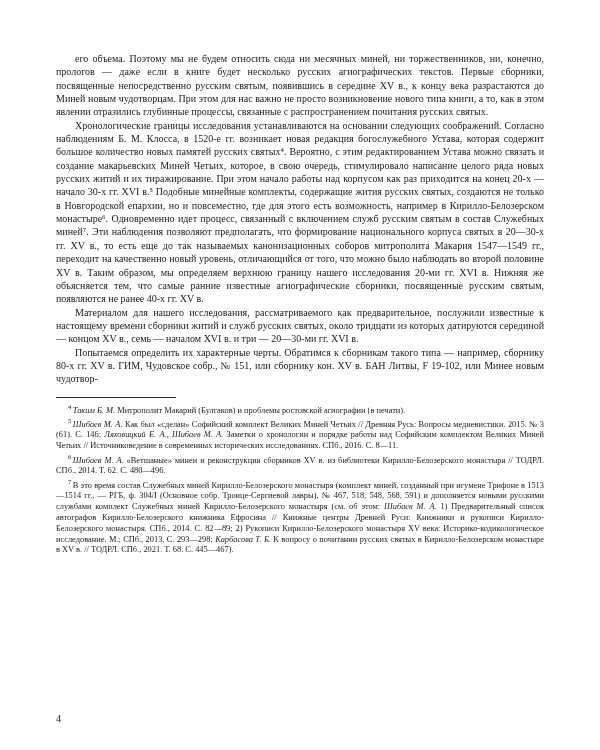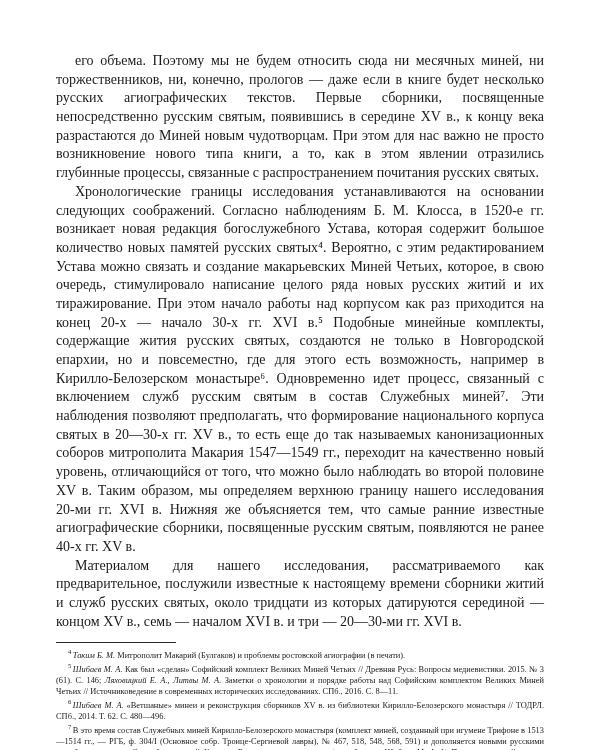--- a/index.html
+++ b/index.html
@@ -18,21 +18,21 @@
   .page {
     box-sizing: border-box;
     width: 600px;
     height: 750px;
     padding: 52px 56px 26px 56px;
     position: relative;
     display: flex;
     flex-direction: column;
   }
   .body-text {
-    font-size: 14px;
+    font-size: 10px;
     line-height: 1.335;
     text-align: justify;
     text-justify: inter-word;
     hyphens: manual;
   }
   .body-text p {
     margin: 0;
     text-indent: 19px;
   }
   .footnote-sep {
@@ -69,30 +69,31 @@
 </style>
 </head>
 <body>
 
 <div class="page">
 
   <div class="body-text">
     <p>его объема. Поэтому мы не будем относить сюда ни месячных миней, ни торжественников, ни, конечно, прологов — даже если в книге будет несколько русских агиографических текстов. Первые сборники, посвященные непосредственно русским святым, появившись в середине XV в., к концу века разрастаются до Миней новым чудотворцам. При этом для нас важно не просто возникновение нового типа книги, а то, как в этом явлении отразились глубинные процессы, связанные с распространением почитания русских святых.</p>
     <p>Хронологические границы исследования устанавливаются на основании следующих соображений. Согласно наблюдениям Б. М. Клосса, в 1520-е гг. возникает новая редакция богослужебного Устава, которая содержит большое количество новых памятей русских святых⁴. Вероятно, с этим редактированием Устава можно связать и создание макарьевских Миней Четьих, которое, в свою очередь, стимулировало написание целого ряда новых русских житий и их тиражирование. При этом начало работы над корпусом как раз приходится на конец 20-х — начало 30-х гг. XVI в.⁵ Подобные минейные комплекты, содержащие жития русских святых, создаются не только в Новгородской епархии, но и повсеместно, где для этого есть возможность, например в Кирилло-Белозерском монастыре⁶. Одновременно идет процесс, связанный с включением служб русским святым в состав Служебных миней⁷. Эти наблюдения позволяют предполагать, что формирование национального корпуса святых в 20—30-х гг. XV в., то есть еще до так называемых канонизационных соборов митрополита Макария 1547—1549 гг., переходит на качественно новый уровень, отличающийся от того, что можно было наблюдать во второй половине XV в. Таким образом, мы определяем верхнюю границу нашего исследования 20-ми гг. XVI в. Нижняя же объясняется тем, что самые ранние известные агиографические сборники, посвященные русским святым, появляются не ранее 40-х гг. XV в.</p>
     <p>Материалом для нашего исследования, рассматриваемого как предварительное, послужили известные к настоящему времени сборники житий и служб русских святых, около тридцати из которых датируются серединой — концом XV в., семь — началом XVI в. и три — 20—30-ми гг. XVI в.</p>
+    <p>Попытаемся определить их характерные черты. Обратимся к сборникам такого типа — например, сборнику 80-х гг. XV в. ГИМ, Чудовское собр., № 151, или сборнику кон. XV в. БАН Литвы, F 19-102, или Минее новым чудотвор-</p>
   </div>
 
   <div class="footnote-sep"></div>
 
   <div class="footnotes">
     <p>
       <span class="fn-num">4</span><span><i>Таким Б. М.</i> Митрополит Макарий (Булгаков) и проблемы ростовской агиографии (в печати).</span>
     </p>
     <p>
-      <span class="fn-num">5</span><span><i>Шибаев М. А.</i> Как был «сделан» Софийский комплект Великих Миней Четьих // Древняя Русь: Вопросы медиевистики. 2015. № 3 (61). С. 146; <i>Ляховицкий Е. А., Литвы М. А.</i> Заметки о хронологии и порядке работы над Софийским комплектом Великих Миней Четьих // Источниковедение в современных исторических исследованиях. СПб., 2016. С. 8—11.</span>
+      <span class="fn-num">5</span><span><i>Шибаев М. А.</i> Как был «сделан» Софийский комплект Великих Миней Четьих // Древняя Русь: Вопросы медиевистики. 2015. № 3 (61). С. 146; <i>Ляховицкий Е. А., Шибаев М. А.</i> Заметки о хронологии и порядке работы над Софийским комплектом Великих Миней Четьих // Источниковедение в современных исторических исследованиях. СПб., 2016. С. 8—11.</span>
     </p>
     <p>
       <span class="fn-num">6</span><span><i>Шибаев М. А.</i> «Ветшаные» минеи и реконструкция сборников XV в. из библиотеки Кирилло-Белозерского монастыря // ТОДРЛ. СПб., 2014. Т. 62. С. 480—496.</span>
     </p>
     <p>
       <span class="fn-num">7</span><span>В это время состав Служебных миней Кирилло-Белозерского монастыря (комплект миней, созданный при игумене Трифоне в 1513—1514 гг., — РГБ, ф. 304/I (Основное собр. Троице-Сергиевой лавры), № 467, 518, 548, 568, 591) и дополняется новыми русскими службами комплект Служебных миней Кирилло-Белозерского монастыря (см. об этом: <i>Шибаев М. А.</i> 1) Предварительный список автографов Кирилло-Белозерского книжника Ефросина // Книжные центры Древней Руси: Книжники и рукописи Кирилло-Белозерского монастыря. СПб., 2014. С. 82—89; 2) Рукописи Кирилло-Белозерского монастыря XV века: Историко-кодикологическое исследование. М.; СПб., 2013. С. 293—298; <i>Карбасова Т. Б.</i> К вопросу о почитании русских святых в Кирилло-Белозерском монастыре в XV в. // ТОДРЛ. СПб., 2021. Т. 68. С. 445—467).</span>
     </p>
   </div>
 
   <div class="spacer"></div>

